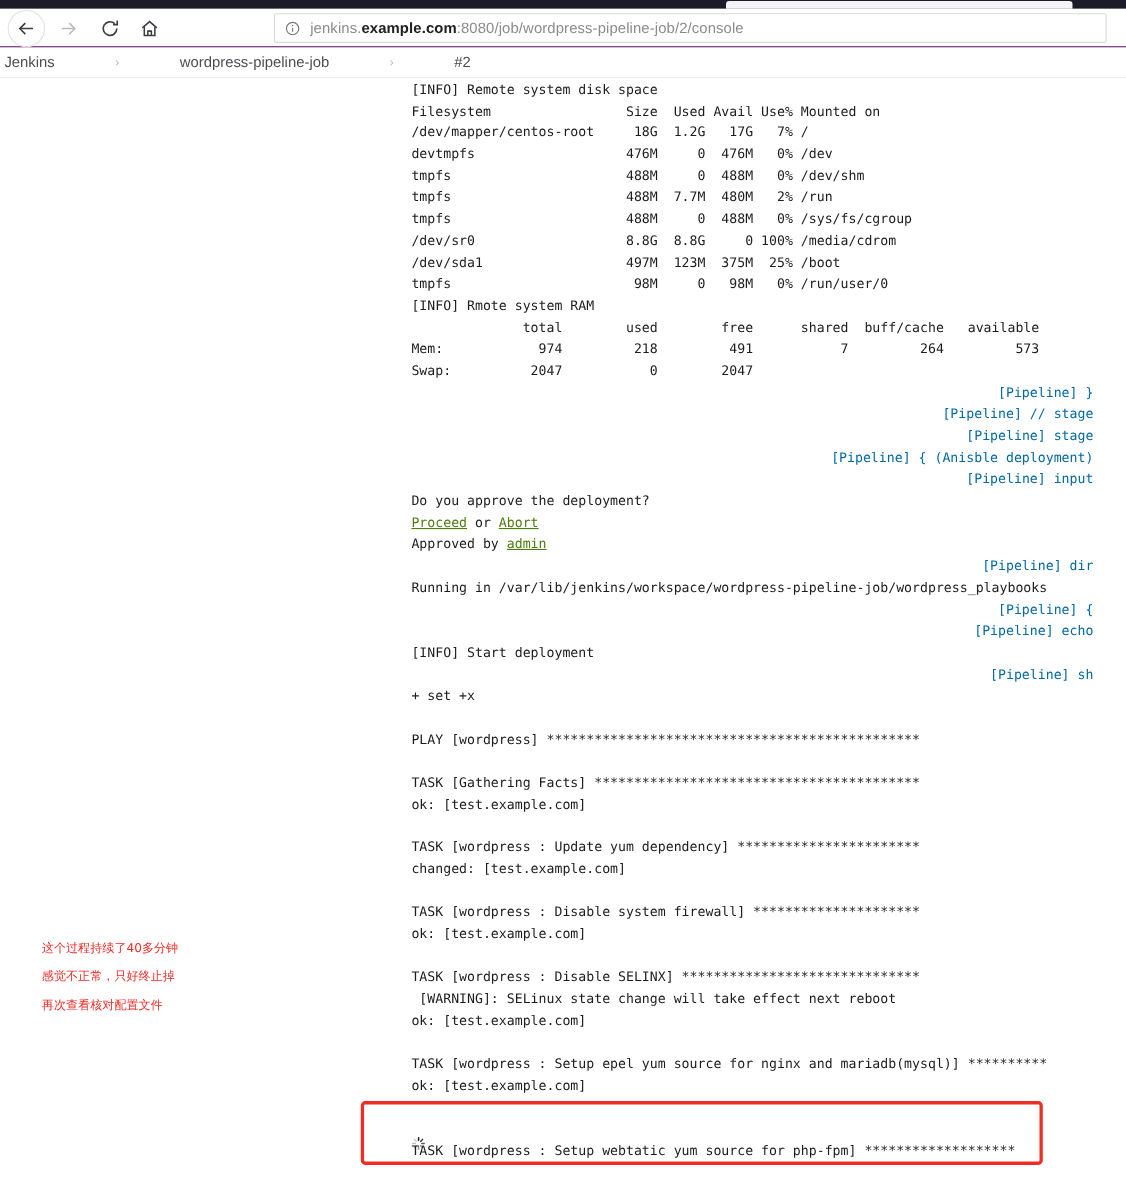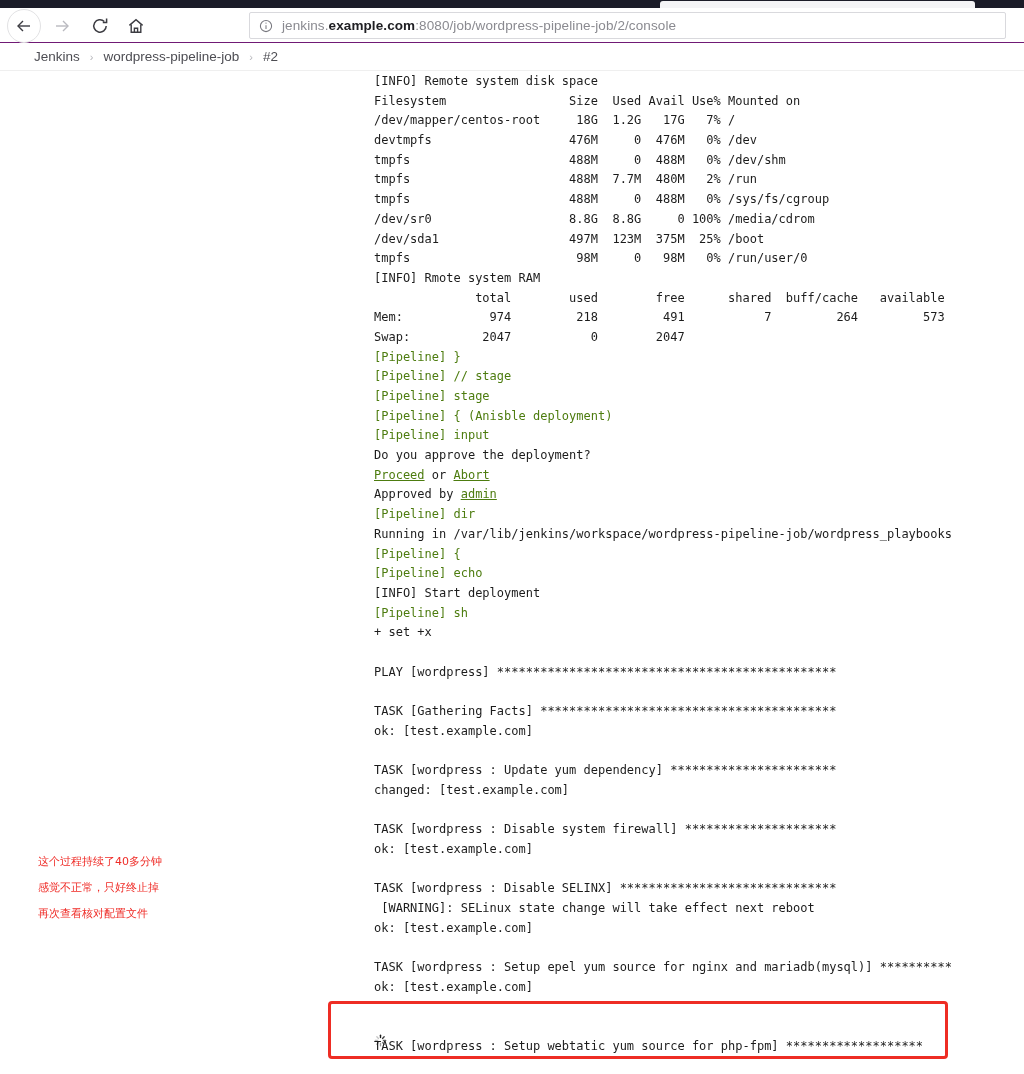--- a/index.html
+++ b/index.html
@@ -87,23 +87,24 @@
   }
 
   
   #breadcrumb {
     position: absolute;
     left: 0; top: 43px;
     width: 1024px; height: 28px;
     background: #ffffff;
     display: flex;
     align-items: center;
-    padding-left: 34px;
+    padding-left: 4px;
     box-sizing: border-box;
     border-bottom: 1px solid #efefef;
+    gap: 45px;
   }
   .crumb {
     font-size: 13.5px;
     color: #4d4d53;
     white-space: nowrap;
   }
   .crumb-sep {
     font-size: 11px;
     color: #b6b6bb;
     margin: 0 10px;
@@ -115,21 +116,21 @@
     left: 374px; top: 72px;
     width: 620px;
     font-family: "DejaVu Sans Mono", "Liberation Mono", monospace;
     font-size: 12px;
     line-height: 19.7px;
     color: #1c1c1c;
     white-space: pre;
   }
   .log-line { height: 19.7px; white-space: pre; }
   .log-line.blank { color: transparent; }
-  .log-line.pipeline { color: #4d7c0f; }
+  .log-line.pipeline { color: #0369a1; text-align: right; }
   .log-link {
     color: #4d7c0f;
     text-decoration: underline;
   }
 
   
   #annotation {
     position: absolute;
     left: 38px; top: 849px;
     width: 270px;

